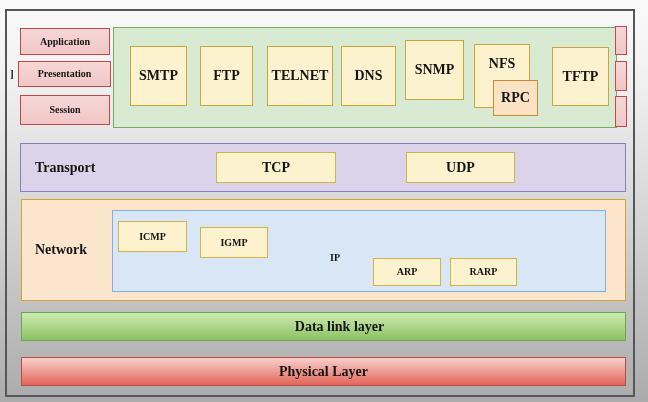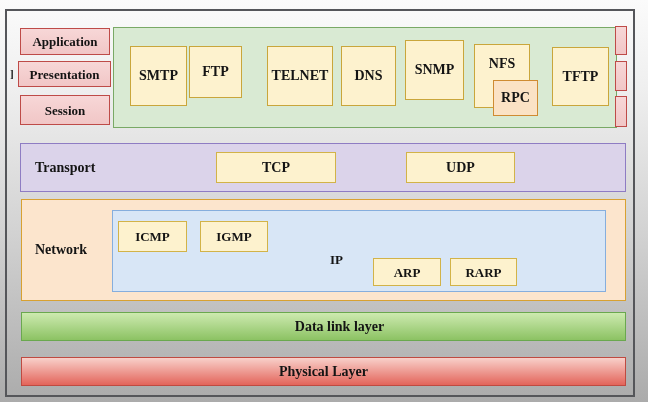--- a/index.html
+++ b/index.html
@@ -24,42 +24,42 @@
   .panel-purple{background:#dbd3ea;border:1.5px solid #8e7cc3;}
   .panel-orange{background:#fce5cd;border:1.5px solid #d8a131;}
   .panel-blue{background:#d8e6f6;border:1.5px solid #86aedd;}
   .box-pink{background:linear-gradient(180deg,#f7d7d7,#f1c6c6);border:1.5px solid #bе4b48;}
   .box-pink{background:linear-gradient(180deg,#f7d7d7,#f1c6c6);border:1.5px solid #be4b48;}
   .box-yellow{background:#fdf2ce;border:1.5px solid #c9a63b;}
   .box-yellow-light{background:#fdf2ce;border:1.5px solid #d2b348;}
   .box-peach{background:#fbe2c5;border:1.5px solid #cf8b32;}
   .bar-green{background:linear-gradient(180deg,#cdeab0 0%,#8cc263 100%);border:1.5px solid #6aa84f;}
   .bar-red{background:linear-gradient(180deg,#f8d0ca 0%,#e3645a 100%);border:1.5px solid #bf4a41;}
-  .fs13{font-size:13px;}
+  .fs13{font-size:10px;}
   .fs14{font-size:14px;}
   .label-left{justify-content:flex-start;padding-left:13px;}
   .plain-label{position:absolute;line-height:1;}
 </style>
 </head>
 <body>
 
 <div class="canvas">
 
   <div class="frame"></div>
 
   <div class="node panel-green" style="left:113px;top:27px;width:504px;height:101px;"></div>
 
   <div class="node box-pink fs13" style="left:20px;top:28px;width:90px;height:27px;">Application</div>
   <div class="node box-pink fs13" style="left:18px;top:61px;width:93px;height:26px;">Presentation</div>
   <div class="node box-pink fs13" style="left:20px;top:95px;width:90px;height:30px;">Session</div>
 
   <span class="plain-label" style="left:10px;top:68px;font-size:11px;">]</span>
 
   <div class="node box-yellow fs14" style="left:130px;top:46px;width:57px;height:60px;">SMTP</div>
-  <div class="node box-yellow fs14" style="left:189px;top:46px;width:53px;height:52px;">FTP</div>
+  <div class="node box-yellow fs14" style="left:200px;top:46px;width:53px;height:60px;">FTP</div>
   <div class="node box-yellow fs14" style="left:267px;top:46px;width:66px;height:60px;">TELNET</div>
   <div class="node box-yellow fs14" style="left:341px;top:46px;width:55px;height:60px;">DNS</div>
   <div class="node box-yellow fs14" style="left:405px;top:40px;width:59px;height:60px;">SNMP</div>
   <div class="node box-yellow fs14" style="left:474px;top:44px;width:56px;height:64px;align-items:flex-start;padding-top:12px;">NFS</div>
   <div class="node box-yellow fs14" style="left:552px;top:47px;width:57px;height:59px;">TFTP</div>
   <div class="node box-peach fs14" style="left:493px;top:80px;width:45px;height:36px;z-index:3;">RPC</div>
 
   <div class="node box-pink" style="left:615px;top:26px;width:12px;height:29px;z-index:4;"></div>
   <div class="node box-pink" style="left:615px;top:61px;width:12px;height:30px;z-index:4;"></div>
   <div class="node box-pink" style="left:615px;top:96px;width:12px;height:31px;z-index:4;"></div>
@@ -68,21 +68,21 @@
     <span>Transport</span>
   </div>
   <div class="node box-yellow-light fs14" style="left:216px;top:152px;width:120px;height:31px;">TCP</div>
   <div class="node box-yellow-light fs14" style="left:406px;top:152px;width:109px;height:31px;">UDP</div>
 
   <div class="node panel-orange fs14 label-left" style="left:21px;top:199px;width:605px;height:102px;padding-left:13px;justify-content:flex-start;">
     <span>Network</span>
   </div>
   <div class="node panel-blue" style="left:112px;top:210px;width:494px;height:82px;"></div>
   <div class="node box-yellow-light fs13" style="left:118px;top:221px;width:69px;height:31px;">ICMP</div>
-  <div class="node box-yellow-light fs13" style="left:200px;top:221px;width:68px;height:31px;">IGMP</div>
+  <div class="node box-yellow-light fs13" style="left:200px;top:227px;width:68px;height:31px;">IGMP</div>
   <span class="plain-label fs13" style="left:330px;top:253px;">IP</span>
   <div class="node box-yellow-light fs13" style="left:450px;top:258px;width:67px;height:28px;">RARP</div>
   <div class="node box-yellow-light fs13" style="left:373px;top:258px;width:68px;height:28px;">ARP</div>
 
   <div class="node bar-green fs14" style="left:21px;top:312px;width:605px;height:29px;padding-left:32px;">Data link layer</div>
 
   <div class="node bar-red fs14" style="left:21px;top:357px;width:605px;height:29px;">Physical Layer</div>
 
 </div>
 

